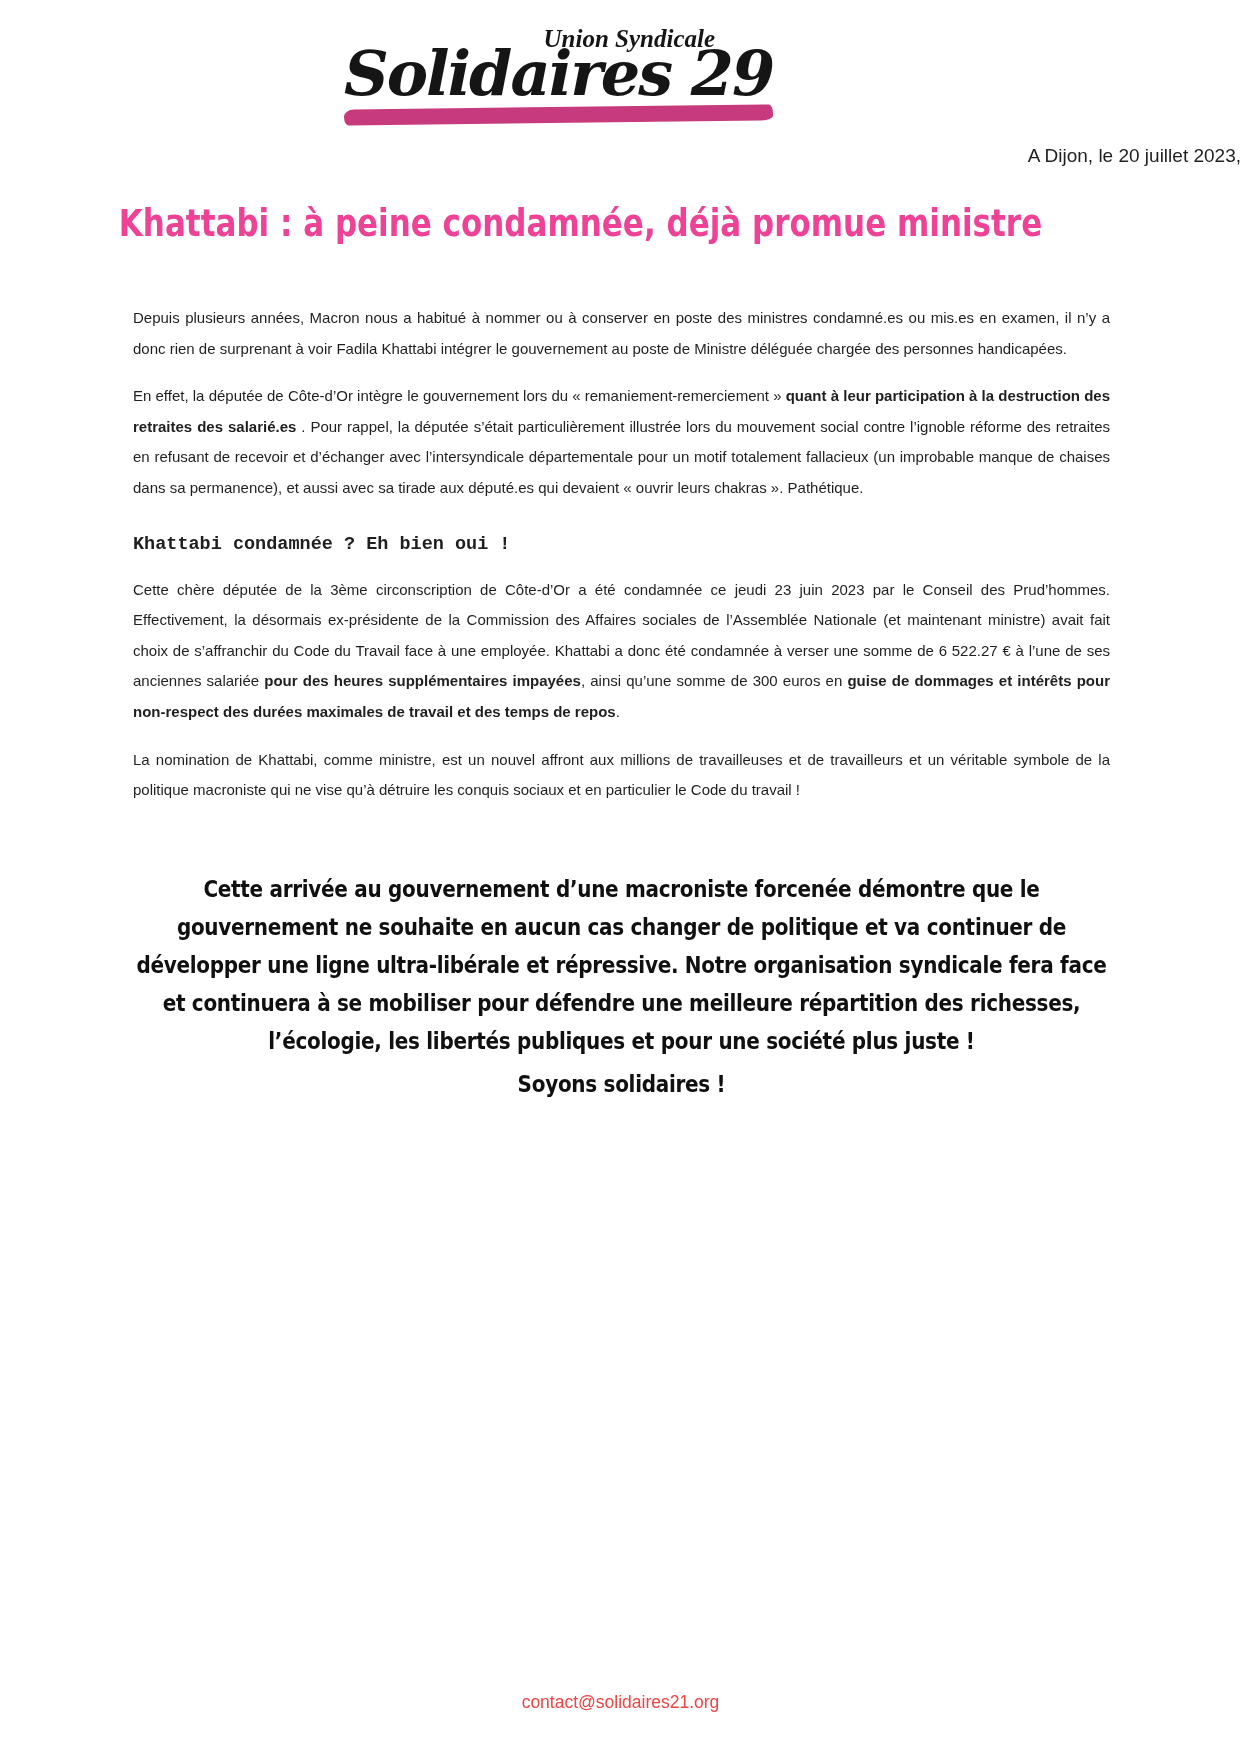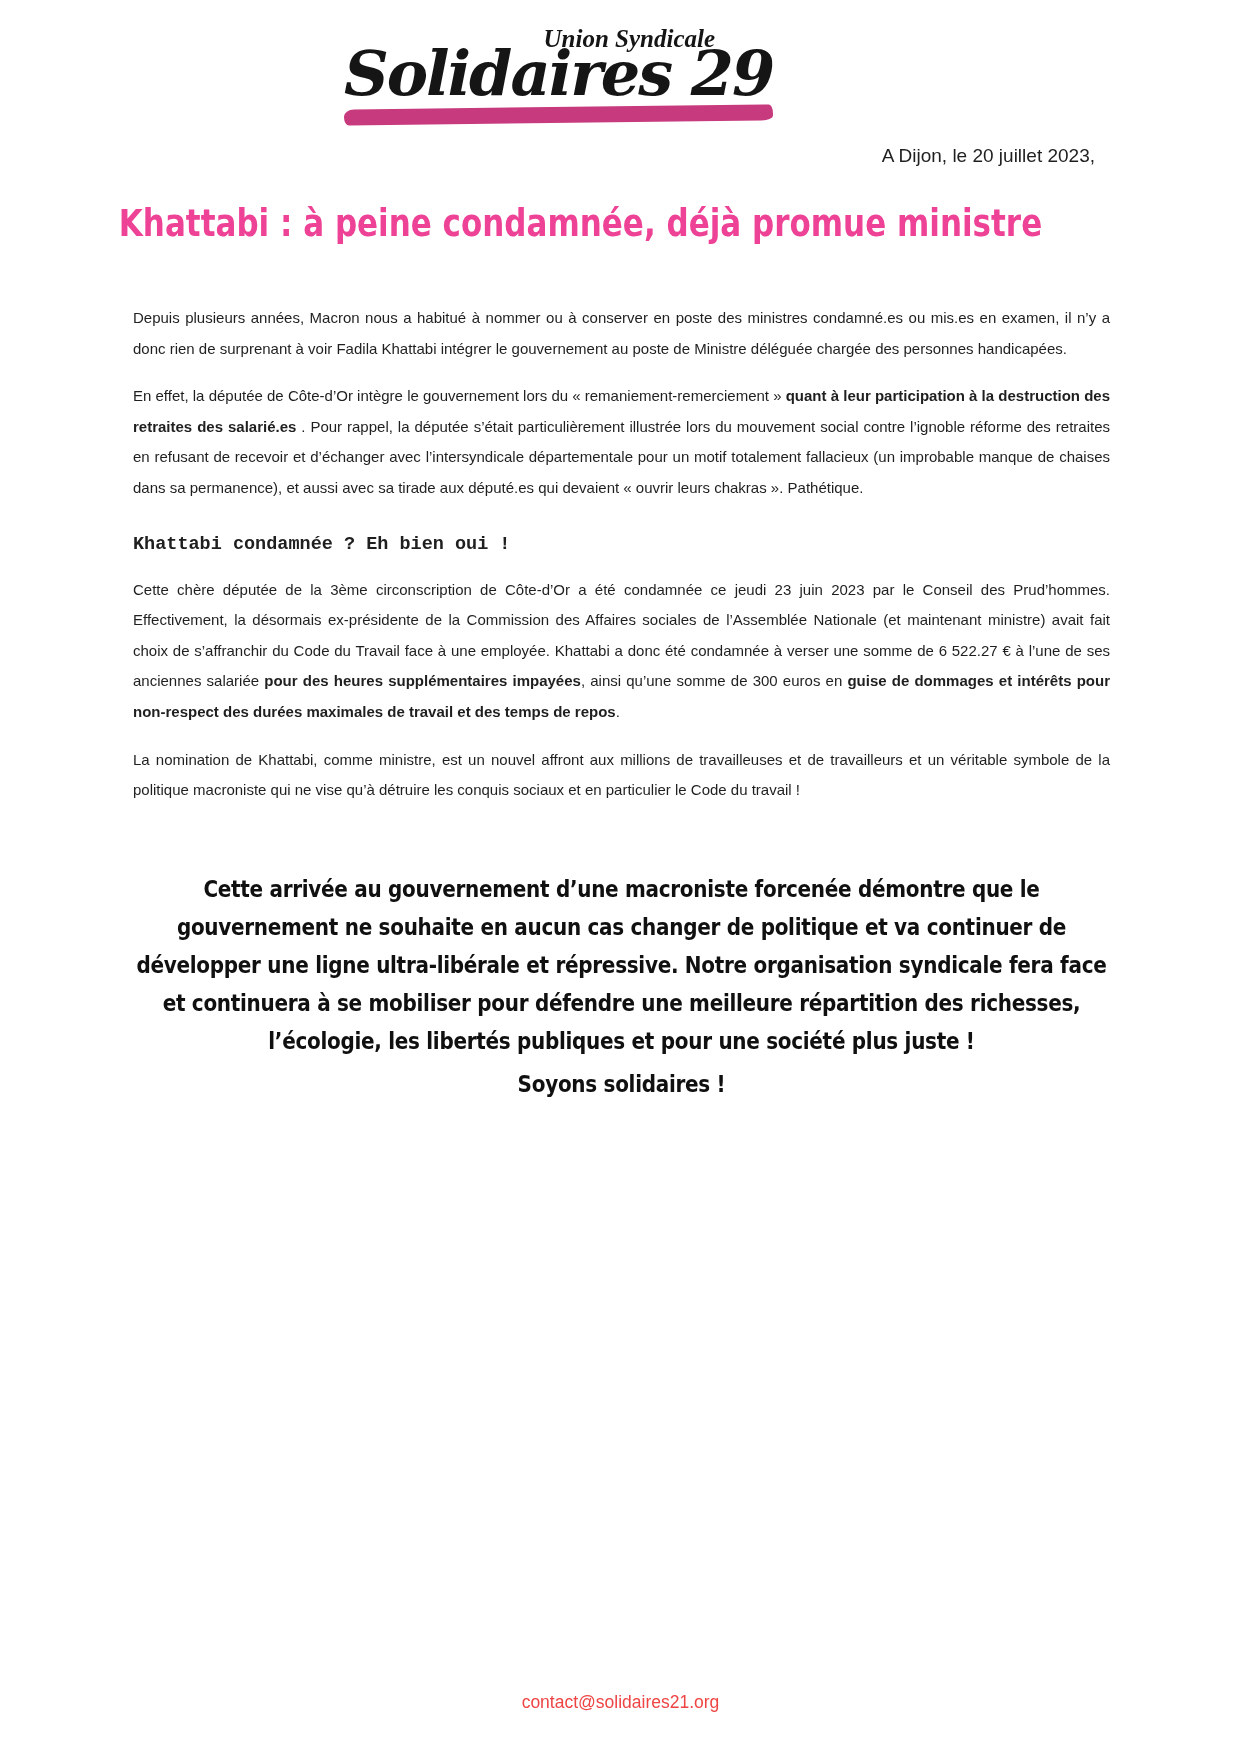--- a/index.html
+++ b/index.html
@@ -50,21 +50,20 @@
     height: 16px;
     margin-top: 1px;
     transform: rotate(-0.7deg);
     border-radius: 10px 4px 12px 5px / 7px 9px 5px 8px;
   }
 
   
   .date-line {
     margin-top: 22px;
     text-align: right;
-    padding-right: 146px;
     font-size: 19px;
     color: #1f1f1f;
   }
 
   
   .doc-title {
     margin: 34px 0 0;
     text-align: center;
     font-family: "DejaVu Sans", sans-serif;
     font-weight: bold;

